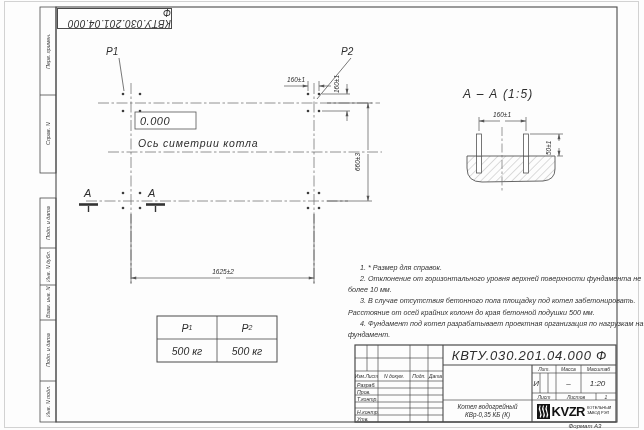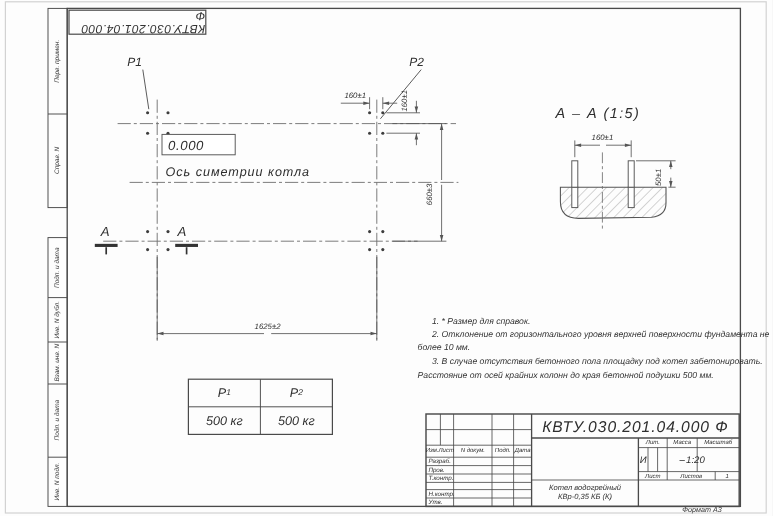--- a/index.html
+++ b/index.html
@@ -220,20 +220,21 @@
     <span>P</span>
       <sub>2</sub>
   </div>
   <div class="abs tcell" style="left:157px;top:339px;width:60px;height:23px">500 кг</div>
   <div class="abs tcell" style="left:217px;top:339px;width:60px;height:23px">500 кг</div>
 
   <div class="abs notes">
     <p>1. * Размер для справок.</p>
     <p>2. Отклонение от горизонтального уровня верхней поверхности фундамента не более 10 мм.</p>
     <p>3. В случае отсутствия бетонного пола площадку под котел забетонировать. Расстояние от осей крайних колонн до края бетонной подушки 500 мм.</p>
+    <p>4. Фундамент под котел разрабатывает проектная организация по нагрузкам на фундамент.</p>
   </div>
 
   <div class="abs tb designation" style="left:443px;top:345px;width:173px;height:20px">КВТУ.030.201.04.000 Ф</div>
   <div class="abs tb product" style="left:443px;top:400px;width:89px;height:22px">
     <span>Котел водогрейный</span>
     <span>КВр-0,35 КБ (К)</span>
   </div>
 
   <div class="abs tb tb-small" style="left:355px;top:371px;width:23px;height:10px">Изм.Лист</div>
   <div class="abs tb tb-small" style="left:378px;top:371px;width:32px;height:10px">N докум.</div>
@@ -244,22 +245,35 @@
   <div class="abs tb tb-row" style="left:355px;top:388px;width:23px;height:7px">Пров.</div>
   <div class="abs tb tb-row" style="left:355px;top:395px;width:23px;height:7px">Т.контр.</div>
   <div class="abs tb tb-row" style="left:355px;top:408px;width:23px;height:7px">Н.контр.</div>
   <div class="abs tb tb-row" style="left:355px;top:415px;width:23px;height:7px">Утв.</div>
 
   <div class="abs tb tb-small" style="left:532px;top:365px;width:24px;height:8px">Лит.</div>
   <div class="abs tb tb-small" style="left:556px;top:365px;width:25px;height:8px">Масса</div>
   <div class="abs tb tb-small" style="left:581px;top:365px;width:35px;height:8px">Масштаб</div>
   <div class="abs tb litval" style="left:532px;top:373px;width:8px;height:20px">И</div>
   <div class="abs tb litval" style="left:556px;top:373px;width:25px;height:20px">–</div>
-  <div class="abs tb litval" style="left:562px;top:373px;width:35px;height:20px">1:20</div>
+  <div class="abs tb litval" style="left:580px;top:373px;width:35px;height:20px">1:20</div>
 
   <div class="abs tb tb-small" style="left:532px;top:393px;width:24px;height:7px">Лист</div>
   <div class="abs tb tb-small" style="left:556px;top:393px;width:40px;height:7px">Листов</div>
   <div class="abs tb tb-small" style="left:596px;top:393px;width:20px;height:7px">1</div>
 
+  <div class="abs logo-wrap" style="left:532px;top:400px;width:84px;height:22px">
+    <svg width="13" height="15" viewBox="0 0 13 15">
+      <rect x="0" y="0" width="13" height="15" fill="#141414"></rect>
+      <path d="M3.2,1.5 q-1.6,3 0,6 t0,6" stroke="#fff" stroke-width="1.1" fill="none"></path>
+      <path d="M6.5,1.5 q-1.6,3 0,6 t0,6" stroke="#fff" stroke-width="1.1" fill="none"></path>
+      <path d="M9.8,1.5 q-1.6,3 0,6 t0,6" stroke="#fff" stroke-width="1.1" fill="none"></path>
+    </svg>
+    <span class="logo-name">KVZR</span>
+    <span class="logo-side">
+      <span>КОТЕЛЬНЫЙ</span><br>
+      <span>ЗАВОД РЭП</span>
+    </span>
+  </div>
 
   <div class="abs fmt" style="left:545px;top:422px;width:80px;height:8px">Формат А3</div>
 
 </div>
 
 </body></html>

